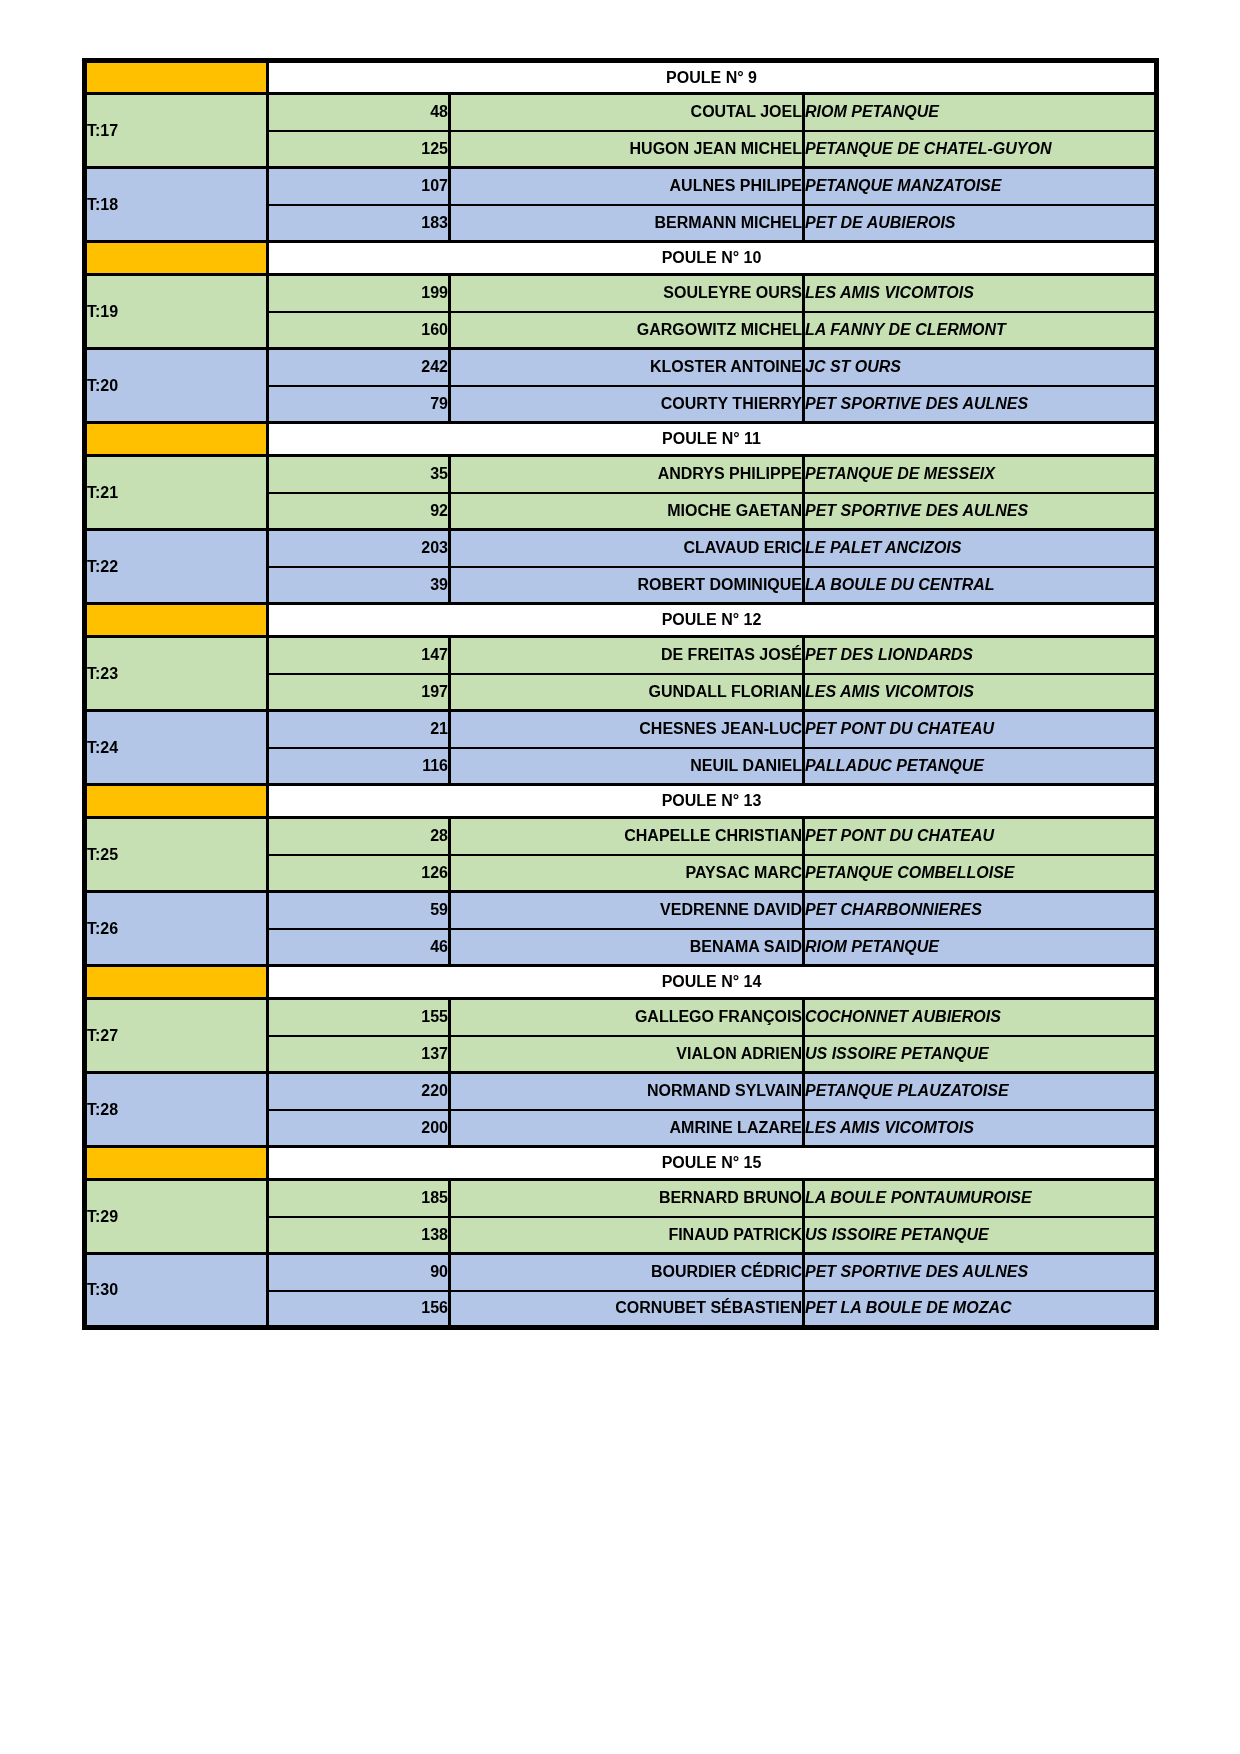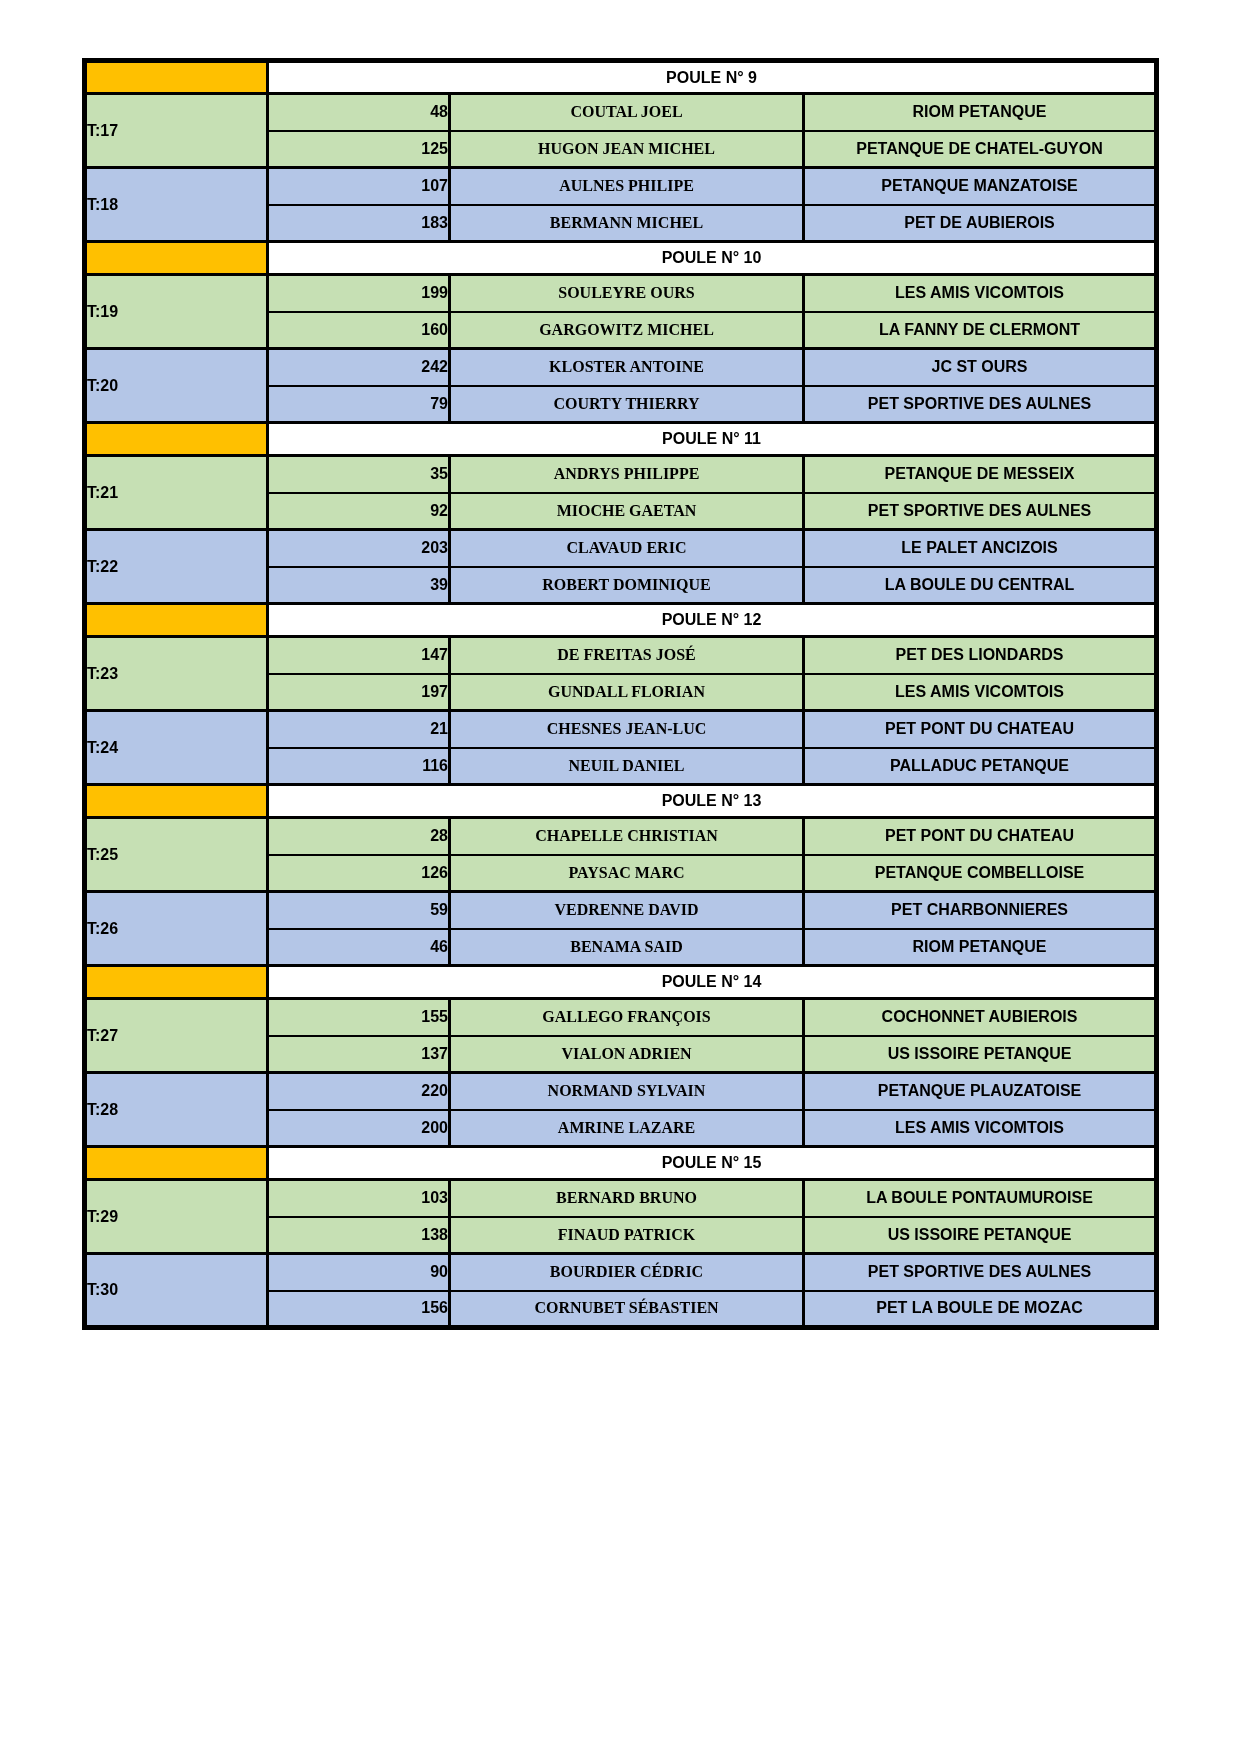--- a/index.html
+++ b/index.html
@@ -39,22 +39,22 @@
   tr.fh td { border-bottom-width: 2px; }
   tr.sub td { border-top-width: 2px; }
 
   td.or  { background: #FFC000; }
   td.ttl { background: #ffffff; text-align: center; }
   tr.g td { background: #C6E0B4; }
   tr.b td { background: #B4C6E7; }
 
   td.time { text-align: left; }
   td.num  { text-align: right; }
-  td.pname { text-align: center; padding-left: 7px; font-family: Liberation Serif, serif; }
-  td.club { text-align: center; padding-left: 7px; color: #0000EE; }
+  td.pname { text-align: right; padding-left: 7px; }
+  td.club { text-align: left; padding-left: 7px; color: #0000EE; font-style: italic; }
 </style>
 </head>
 <body>
 
 <div class="page">
 <table class="pools">
   <colgroup>
     <col style="width:183px">
         <col style="width:182px">
         <col style="width:354px">
@@ -235,21 +235,21 @@
     </tr>
   </tbody>
 
   <tbody>
     <tr class="hdr">
       <td class="or"></td>
       <td class="ttl" colspan="3">POULE N° 15</td>
     </tr>
     <tr class="prow g fh">
       <td class="time" rowspan="2">T:29</td>
-      <td class="num">103</td>
+      <td class="num">185</td>
       <td class="pname">BERNARD BRUNO</td>
       <td class="club">LA BOULE PONTAUMUROISE</td>
     </tr>
     <tr class="prow g sub">
       <td class="num">138</td>
       <td class="pname">FINAUD PATRICK</td>
       <td class="club">US ISSOIRE PETANQUE</td>
     </tr>
     <tr class="prow b fh">
       <td class="time" rowspan="2">T:30</td>

